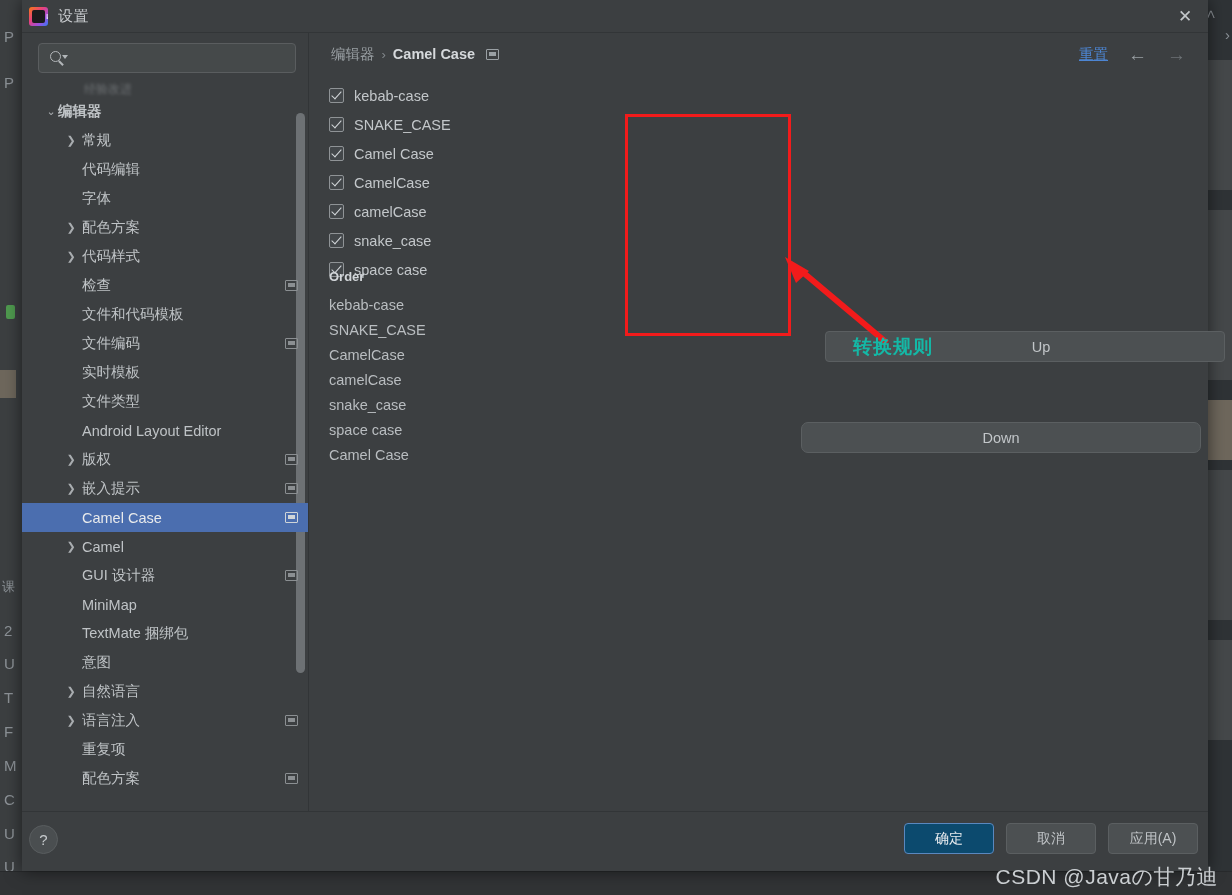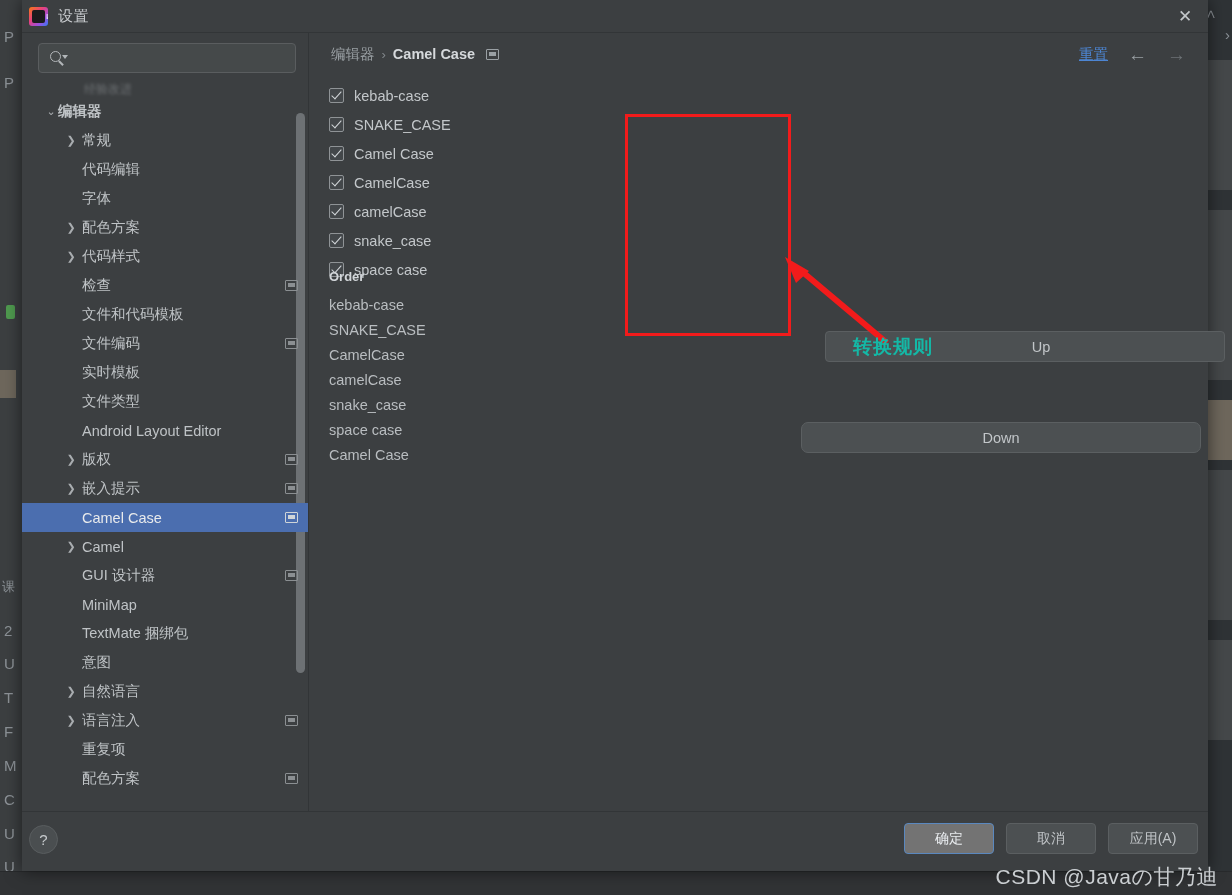--- a/index.html
+++ b/index.html
@@ -269,21 +269,21 @@
   }
   .footer-btns {
     position: absolute; right: 10px; top: 11px;
     display: flex; gap: 12px;
   }
   .btn {
     width: 90px; height: 31px; border-radius: 4px;
     display: flex; align-items: center; justify-content: center;
     font-size: 14px; font-family: "Liberation Sans", sans-serif;
   }
-  .btn.primary { background: #737373; border: 1px solid #5a88bf; color: #e9ecef; }
+  .btn.primary { background: #0c4a6e; border: 1px solid #5a88bf; color: #e9ecef; }
   .btn.normal  { background: #4c5052; border: 1px solid #5b5f61; color: #bfc3c6; }
 
   
   .watermark {
     position: absolute; right: 14px; bottom: 4px; z-index: 60;
     color: #d8dcdf; font-size: 21px; opacity: .92;
     font-family: "Liberation Sans", sans-serif; letter-spacing: .5px;
   }
 </style>
 </head>

